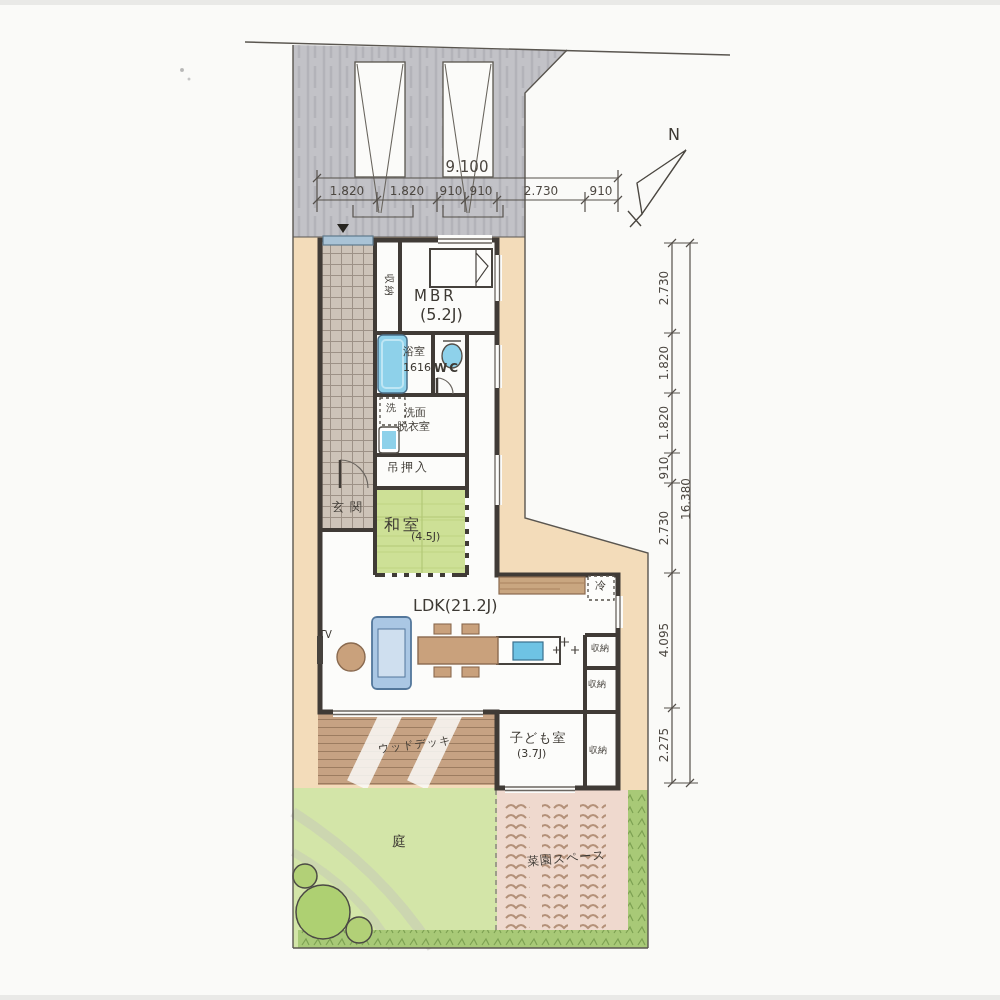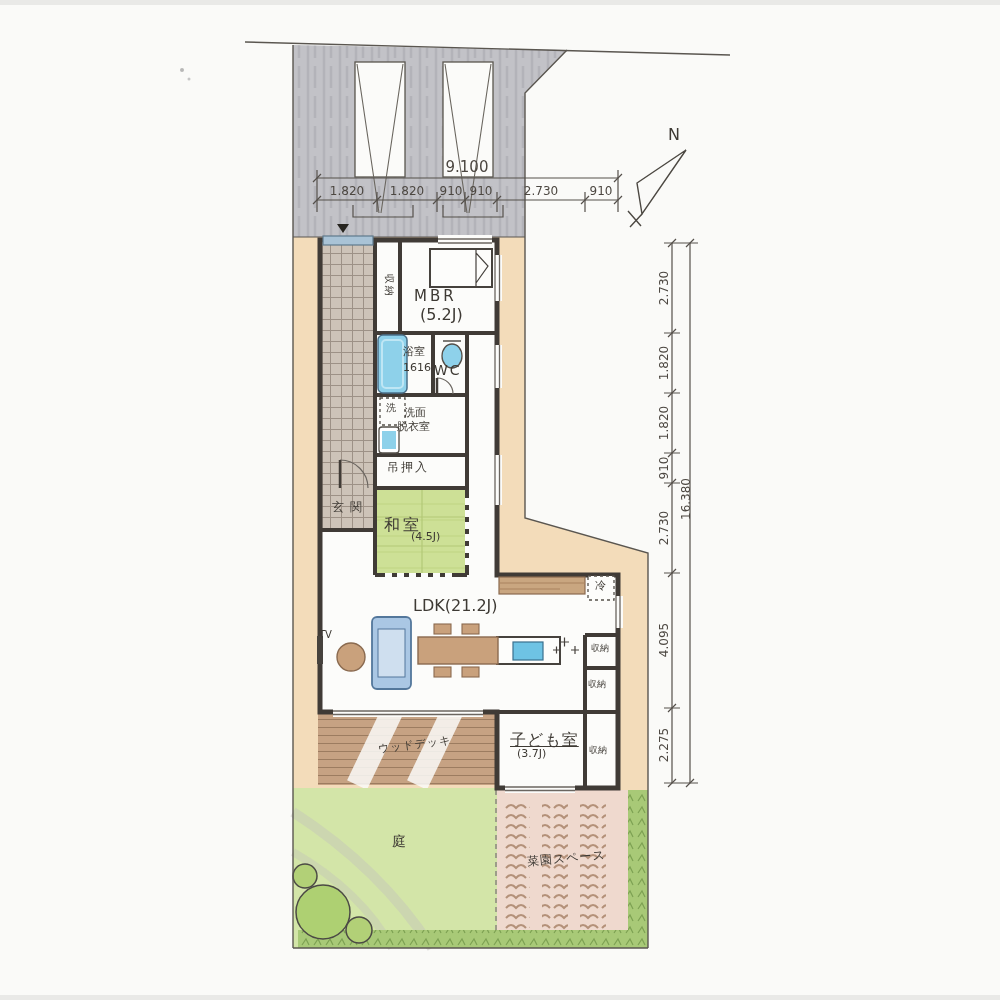--- a/index.html
+++ b/index.html
@@ -214,34 +214,34 @@
   <div class="dim ctr rot-ccw" style="left:637px;top:738px;width:54px;">2.275</div>
   <div class="dim ctr rot-ccw" style="left:656px;top:492px;width:60px;">16.380</div>
 
   <div class="lbl" style="left:668px;top:126px;font-size:16px;">N</div>
 
   <div class="lbl ctr rot-cw" style="left:369px;top:280px;width:40px;font-size:10px;letter-spacing:2px;">収納</div>
   <div class="lbl" style="left:414px;top:288px;font-size:15px;letter-spacing:3px;">MBR</div>
   <div class="lbl" style="left:420px;top:306px;font-size:16px;">(5.2J)</div>
   <div class="lbl" style="left:403px;top:346px;font-size:11px;">浴室</div>
   <div class="lbl" style="left:403px;top:362px;font-size:11px;">1616</div>
-  <div class="lbl" style="left:434px;top:362px;font-size:14px;letter-spacing:2px;">WC</div>
+  <div class="lbl" style="left:434px;top:362px;font-size:12px;letter-spacing:2px;font-weight:bold;">WC</div>
   <div class="lbl" style="left:386px;top:402px;font-size:10px;">洗</div>
   <div class="lbl" style="left:404px;top:407px;font-size:11px;">洗面</div>
   <div class="lbl" style="left:397px;top:421px;font-size:11px;">脱衣室</div>
   <div class="lbl" style="left:387px;top:461px;font-size:12px;letter-spacing:2px;">吊押入</div>
   <div class="lbl" style="left:332px;top:501px;font-size:12px;letter-spacing:6px;">玄関</div>
   <div class="lbl" style="left:384px;top:516px;font-size:16px;letter-spacing:3px;">和室</div>
   <div class="lbl" style="left:411px;top:531px;font-size:11px;">(4.5J)</div>
   <div class="lbl" style="left:413px;top:597px;font-size:16px;">LDK(21.2J)</div>
   <div class="lbl vert" style="left:319px;top:630px;font-size:10px;">TV</div>
   <div class="lbl" style="left:595px;top:580px;font-size:11px;">冷</div>
   <div class="lbl" style="left:591px;top:643px;font-size:9px;">収納</div>
   <div class="lbl" style="left:588px;top:679px;font-size:9px;">収納</div>
-  <div class="lbl" style="left:510px;top:731px;font-size:16px;letter-spacing:1px;text-decoration:underline;">子ども室</div>
+  <div class="lbl" style="left:510px;top:731px;font-size:13px;letter-spacing:1px;">子ども室</div>
   <div class="lbl" style="left:517px;top:748px;font-size:11px;">(3.7J)</div>
   <div class="lbl" style="left:589px;top:745px;font-size:9px;">収納</div>
   <div class="lbl" style="left:378px;top:739px;font-size:11px;letter-spacing:1px;transform:rotate(-7deg);">ウッドデッキ</div>
   <div class="lbl" style="left:392px;top:833px;font-size:14px;">庭</div>
   <div class="lbl" style="left:527px;top:852px;font-size:12px;letter-spacing:1px;transform:rotate(-5deg);">菜園スペース</div>
 
 
 </div>
 
 </body></html>

